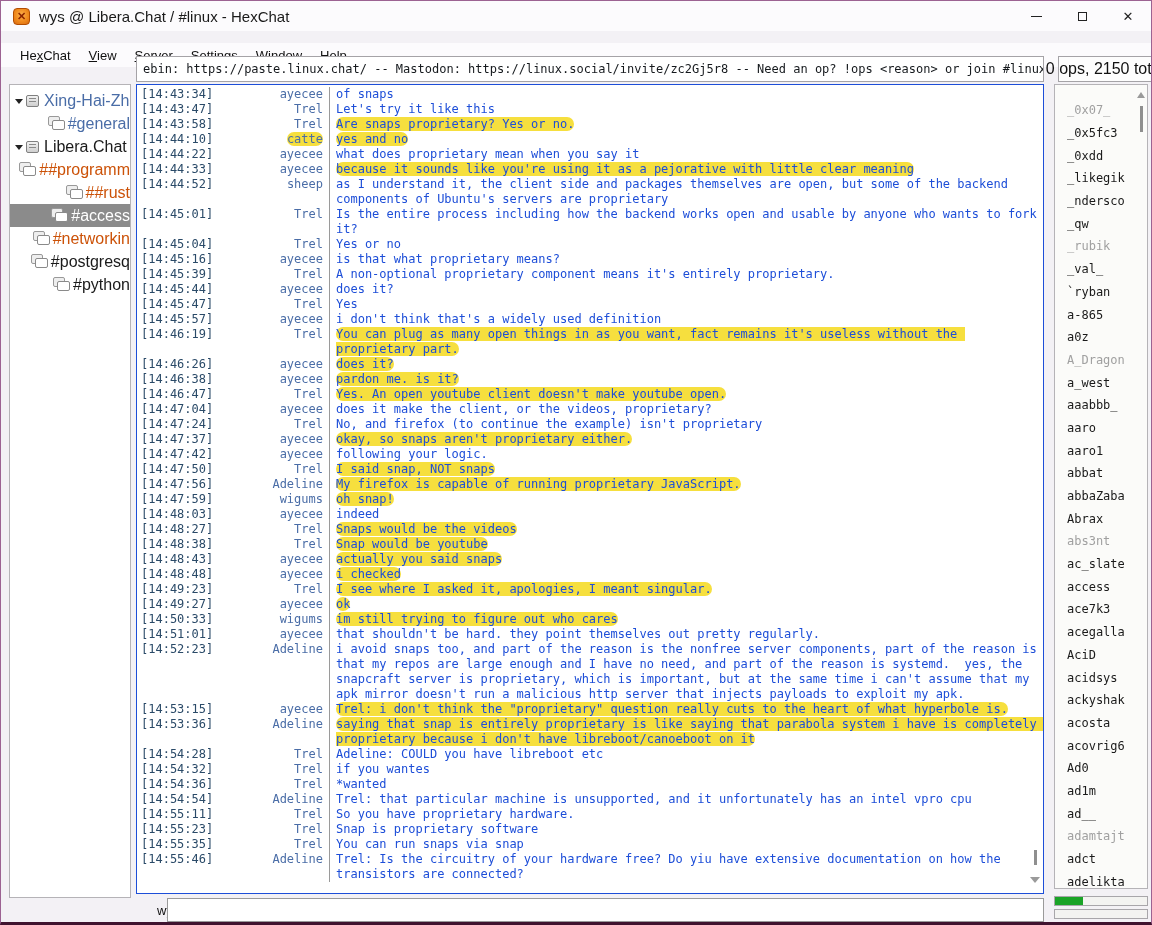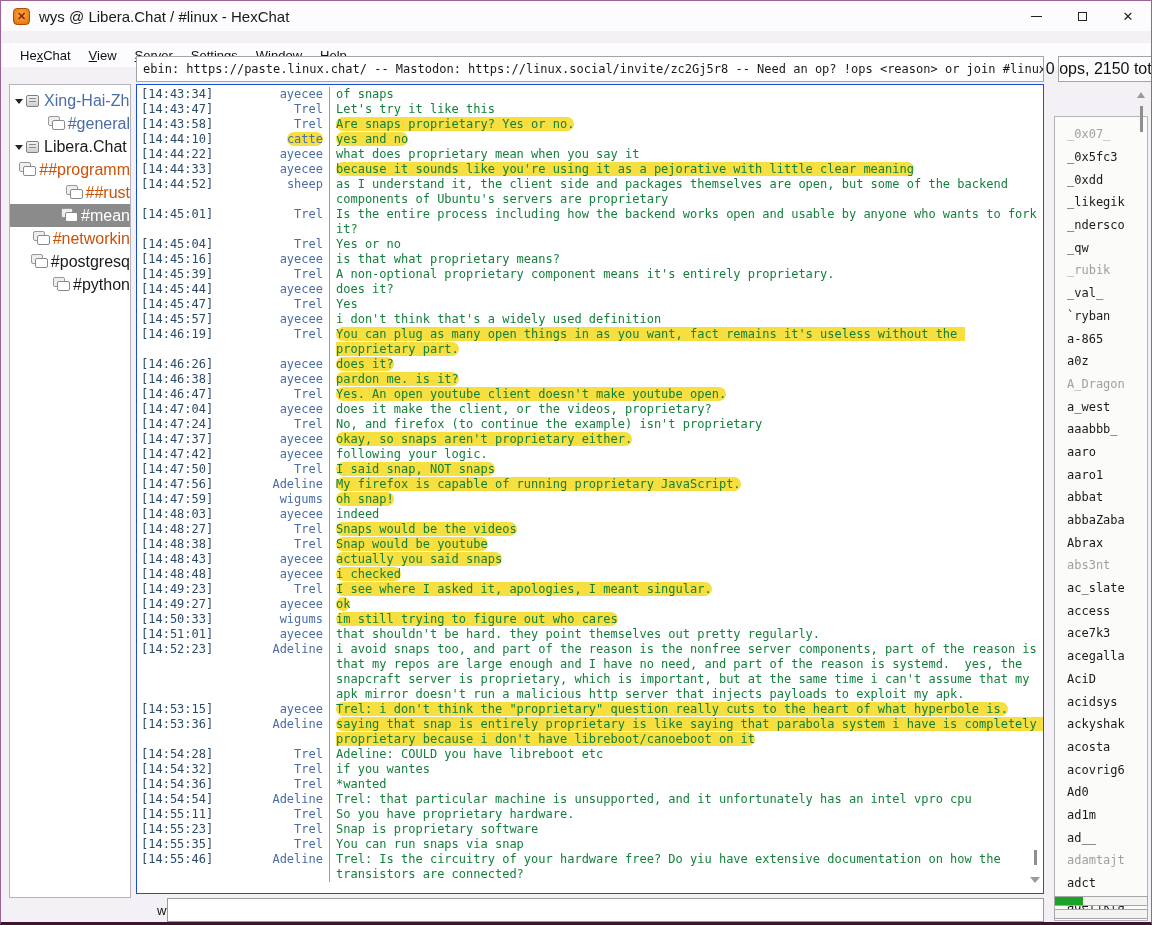--- a/index.html
+++ b/index.html
@@ -61,29 +61,29 @@
   .c-orange { color:var(--tree_active_orange); }
   .c-default { color:#1a1a1a; }
   
   .chat-panel { position:absolute; left:135px; top:83px; width:908px; height:810px;
     background:#fff; border:1px solid #1d4ed8; overflow:hidden; padding:2px 0 0 4px; }
   .chat-row { display:flex; align-items:flex-start;
     font-family:"DejaVu Sans Mono", monospace; font-size:12px; line-height:15px; }
   .chat-time { flex:0 0 76px; color:var(--timestamp); white-space:pre; }
   .chat-nick { flex:0 0 112px; text-align:right; color:var(--nick_blue); padding-right:6px; white-space:pre; }
   .chat-msg { flex:1 1 auto; border-left:1px solid #9a9a9a; padding-left:6px; padding-right:0;
-    color:#15803d; white-space:pre-wrap; word-wrap:break-word; }
+    color:#1d4ed8; white-space:pre-wrap; word-wrap:break-word; }
   .hl { background:var(--highlight);border-radius:7px; }
   .chat-scrollbar { position:absolute; right:2px; top:2px; bottom:2px; width:12px; }
   .chat-scroll-thumb { position:absolute; right:4px; bottom:26px; width:3px; height:15px; background:#8f8f8f; }
   .chat-scroll-arrow { position:absolute; right:1px; bottom:8px; width:0; height:0;
     border-left:5px solid transparent; border-right:5px solid transparent; border-top:6px solid #9a9a9a; }
   
   .user-panel { position:absolute; left:1053px; top:83px; width:94px; height:805px;
-    background:#fbfbf9; border:1px solid #b5b3b7; overflow:hidden; padding:6px 0 0 12px;margin-top:32px; }
+    background:#fbfbf9; border:1px solid #b5b3b7; overflow:hidden; padding:14px 0 0 12px; }
   .user-row { height:22.7px; display:flex; align-items:center;
     font-family:"DejaVu Sans Mono", monospace; font-size:12px; color:#1a1a1a; white-space:nowrap; }
   .user-row.away { color:var(--away_gray); }
   .user-scrollbar { position:absolute; right:3px; top:8px; width:10px; height:120px; }
   .user-scroll-arrow { position:absolute; right:2px; top:0; width:0; height:0;
     border-left:4px solid transparent; border-right:4px solid transparent; border-bottom:6px solid #9a9a9a; }
   .user-scroll-thumb { position:absolute; right:4px; top:14px; width:3px; height:26px; background:#8f8f8f; }
   
   .nick-label { position:absolute; left:156px; top:899px; height:22px; line-height:22px;
     font-size:13px; color:#111; }
@@ -147,21 +147,21 @@
       <div class="tree-row channel">
         <span class="icon-chat"></span>
         <span class="c-orange">##programm</span>
       </div>
       <div class="tree-row channel">
         <span class="icon-chat"></span>
         <span class="c-orange">##rust</span>
       </div>
       <div class="tree-row channel selected">
         <span class="icon-chat"></span>
-        <span class="">#mean</span>
+        <span class="">#access</span>
       </div>
       <div class="tree-row channel">
         <span class="icon-chat"></span>
         <span class="c-orange">#networkin</span>
       </div>
       <div class="tree-row channel">
         <span class="icon-chat"></span>
         <span class="c-default">#postgresq</span>
       </div>
       <div class="tree-row channel">

